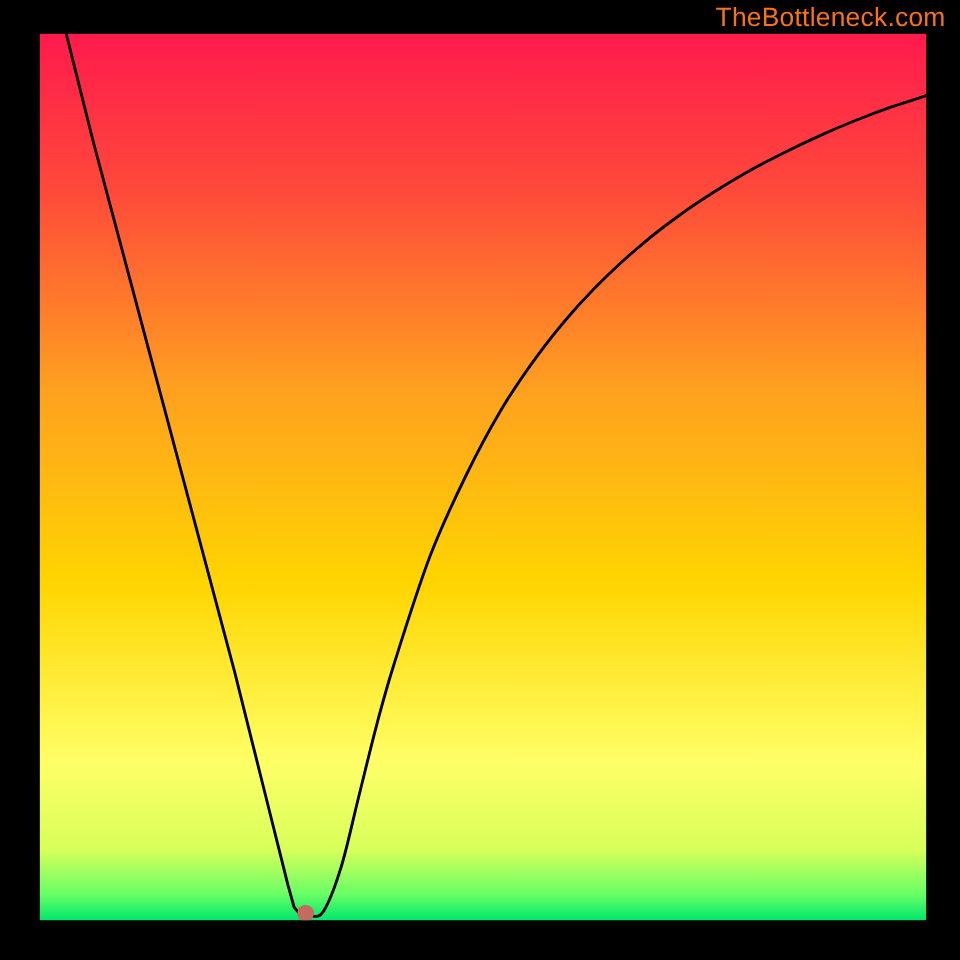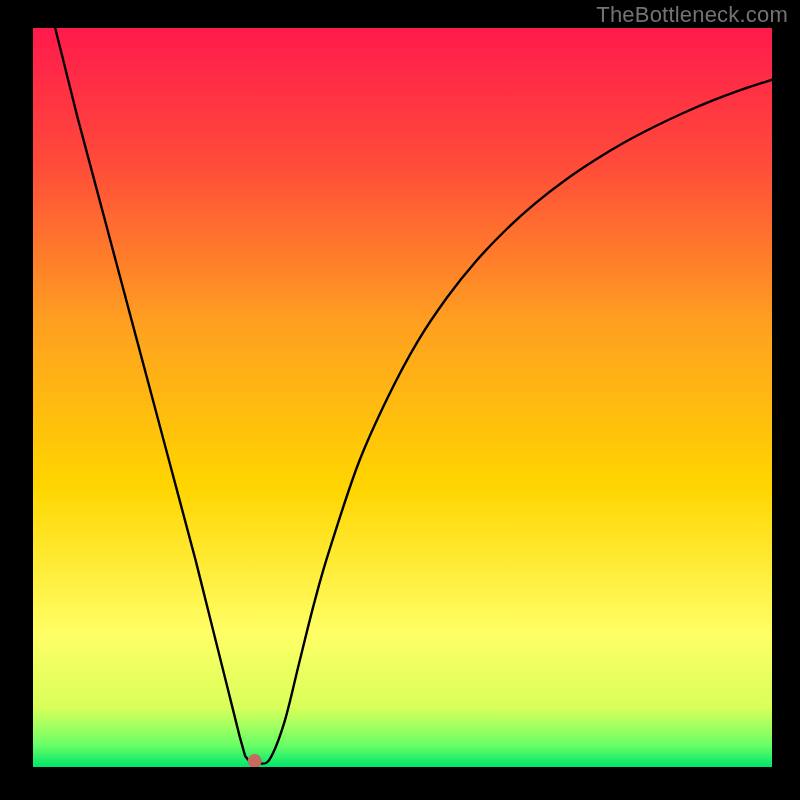--- a/index.html
+++ b/index.html
@@ -14,21 +14,21 @@
   .frame {
     position: relative;
     width: 800px;
     height: 800px;
     background: #000;
   }
   .watermark {
     position: absolute;
     top: 2px;
     right: 12px;
-    color: #737373;
+    color: #f97316;
     font-size: 22px;
     font-weight: 400;
     letter-spacing: 0.2px;
     z-index: 10;
   }
   .plot-wrap {
     position: absolute;
     left: 33px;
     top: 28px;
     width: 739px;

